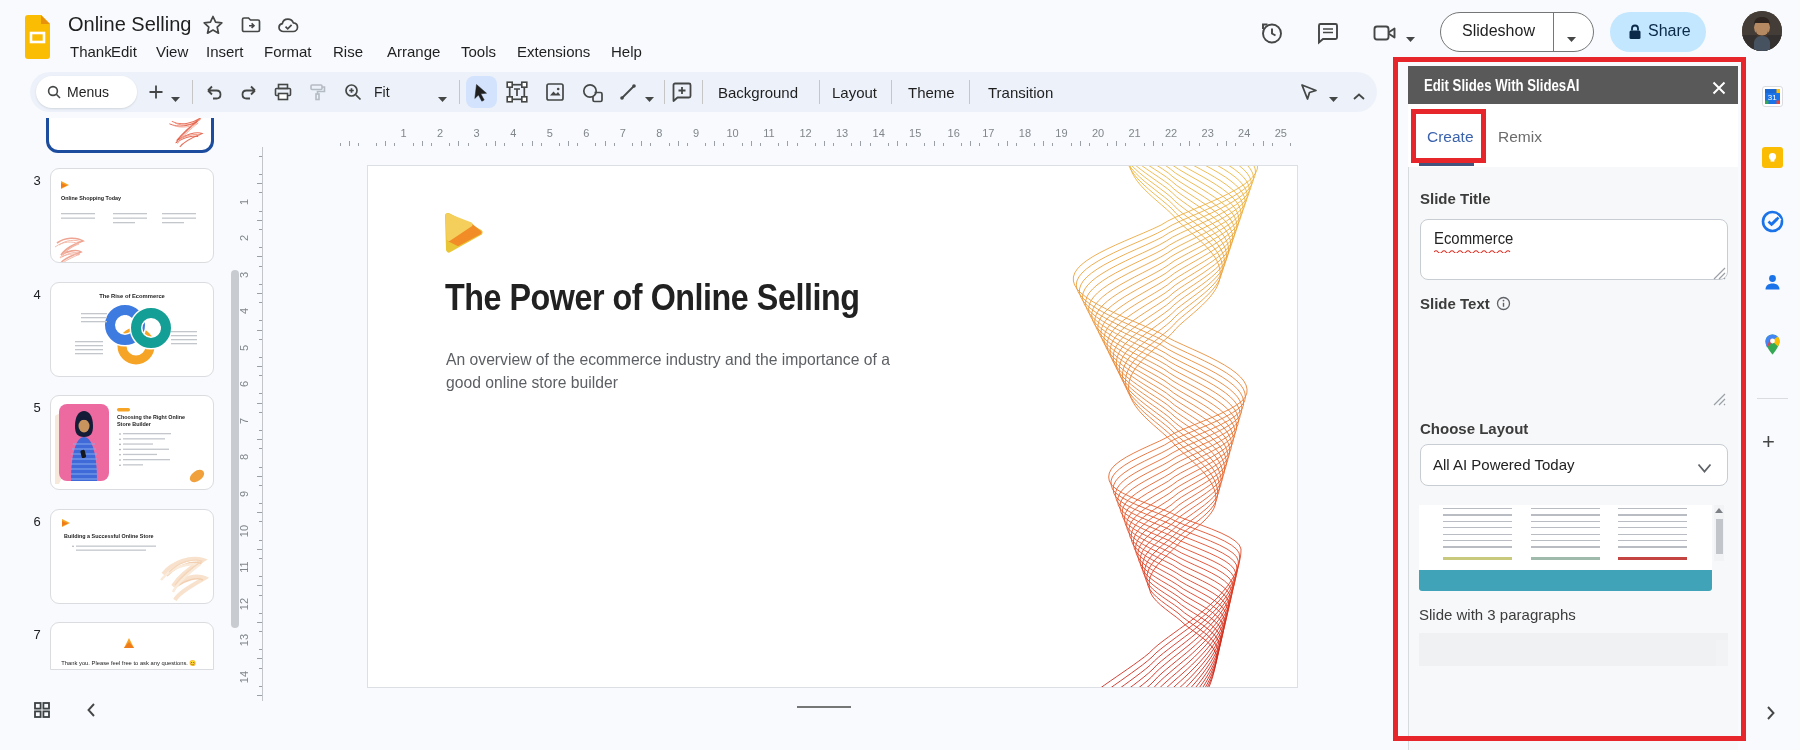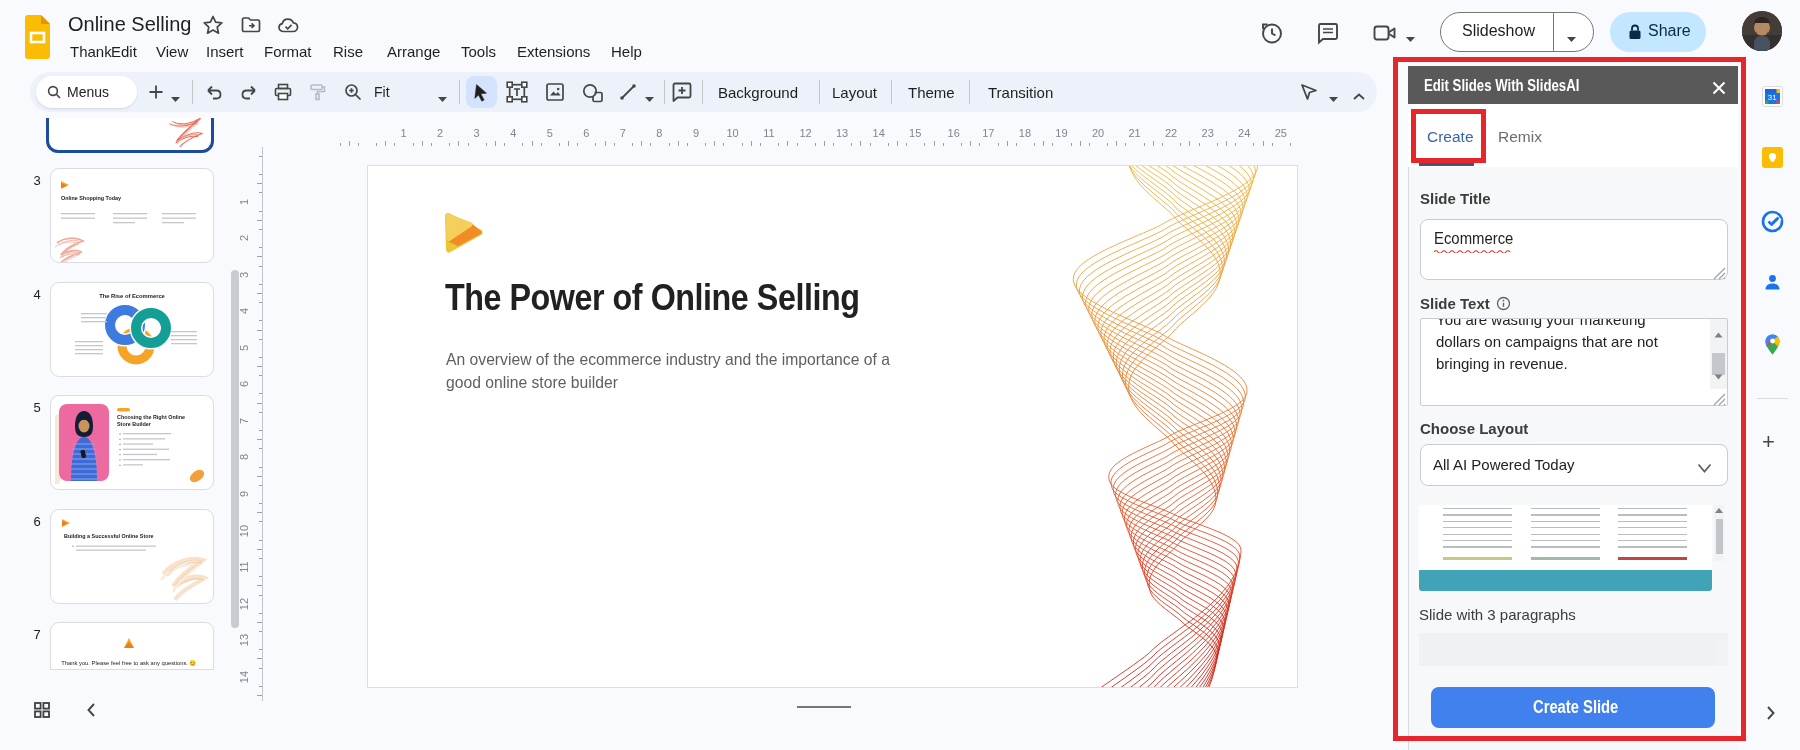--- a/index.html
+++ b/index.html
@@ -493,32 +493,20 @@
       </svg></div>
     <div style="position:absolute;left:1713px;top:266px;"><svg width="13" height="13" viewBox="0 0 13 13" fill="none" xmlns="http://www.w3.org/2000/svg">
         <path d="M12 1 L1 12 M12 6 L6 12 M12 11 L11 12" stroke="#9aa0a6" stroke-width="1.2"></path>
       </svg></div>
     <div style="position:absolute;left:1420px;top:295px;font-size:15px;font-weight:bold;color:#3c3c3c;">Slide Text</div>
     <div style="position:absolute;left:1496px;top:296px;line-height:0;"><svg width="15" height="15" viewBox="0 0 15 15" fill="none" xmlns="http://www.w3.org/2000/svg">
         <circle cx="7.5" cy="7.5" r="6" stroke="#5f6368" stroke-width="1.3" fill="none"></circle>
         <path d="M7.5 6.8 L7.5 10.8" stroke="#5f6368" stroke-width="1.4"></path>
         <circle cx="7.5" cy="4.6" r="0.9" fill="#5f6368"></circle>
       </svg></div>
-    <div style="position:absolute;left:1420px;top:318px;width:308px;height:88px;background:#fff;border:1px solid #c8cdd3;border-radius:2px;overflow:hidden;">
-      <div style="position:absolute;left:15px;top:-10px;font-size:15px;color:#222;line-height:22px;width:248px;">You are wasting your marketing dollars on campaigns that are not bringing in revenue.</div>
-      <div style="position:absolute;right:0;top:0;width:17px;height:70px;background:#f1f3f4;">
-        <div style="position:absolute;left:4px;top:5px;"><svg width="9" height="6" viewBox="0 0 9 6" fill="none" xmlns="http://www.w3.org/2000/svg">
-            <path d="M0.5 5.5 L4.5 0.5 L8.5 5.5 Z" fill="#7d8085"></path>
-          </svg></div>
-        <div style="position:absolute;left:2px;top:34px;width:13px;height:22px;background:#c4c7cb;"></div>
-        <div style="position:absolute;left:4px;bottom:5px;"><svg width="9" height="6" viewBox="0 0 9 6" fill="none" xmlns="http://www.w3.org/2000/svg">
-            <path d="M0.5 0.5 L8.5 0.5 L4.5 5.5 Z" fill="#7d8085"></path>
-          </svg></div>
-      </div>
-    </div>
     <div style="position:absolute;left:1713px;top:392px;"><svg width="13" height="13" viewBox="0 0 13 13" fill="none" xmlns="http://www.w3.org/2000/svg">
         <path d="M12 1 L1 12 M12 6 L6 12 M12 11 L11 12" stroke="#9aa0a6" stroke-width="1.2"></path>
       </svg></div>
     <div style="position:absolute;left:1420px;top:420px;font-size:15px;font-weight:bold;color:#3c3c3c;">Choose Layout</div>
     <div style="position:absolute;left:1420px;top:444px;width:308px;height:42px;background:#fff;border:1px solid #c8cdd3;border-radius:8px;"></div>
     <div style="position:absolute;left:1433px;top:456px;font-size:15px;color:#222;">All AI Powered Today</div>
     <div style="position:absolute;left:1697px;top:460px;"><svg width="15" height="11" viewBox="0 0 15 11" fill="none" xmlns="http://www.w3.org/2000/svg">
         <path d="M1.5 1.5 L7.5 8.5 L13.5 1.5" stroke="#5f6368" stroke-width="1.8" fill="none"></path>
       </svg></div>
     <div style="position:absolute;left:1419px;top:505px;width:293px;height:86px;background:#fff;overflow:hidden;">
@@ -536,23 +524,20 @@
       </div>
       <div style="position:absolute;left:0;top:65px;width:293px;height:21px;background:#41a3b8;border-radius:0 0 3px 3px;"></div>
     </div>
     <div style="position:absolute;left:1714px;top:505px;width:10px;height:56px;background:#f1f3f4;">
       <div style="position:absolute;left:1.5px;top:14px;width:7px;height:35px;background:#c2c6ca;"></div>
       <div style="position:absolute;left:1px;top:3px;width:0;height:0;border-left:4px solid transparent;border-right:4px solid transparent;border-bottom:5px solid #7d8085;"></div>
     </div>
     <div style="position:absolute;left:1419px;top:606px;font-size:15px;color:#3c3c3c;">Slide with 3 paragraphs</div>
     <div style="position:absolute;left:1419px;top:633px;width:309px;height:33px;background:#f0f1f2;"></div>
     <div style="position:absolute;left:1716px;top:640px;width:12px;height:26px;background:#f1f3f4;"></div>
-    <div style="position:absolute;left:1431px;top:687px;width:284px;height:41px;background:#4081ee;border-radius:8px;">
-      <div style="position:absolute;left:102px;top:10px;font-size:18px;font-weight:bold;color:#fff;transform:scaleX(0.82);transform-origin:0 0;white-space:nowrap;">Create Slide</div>
-    </div>
     <div style="position:absolute;left:1752px;top:66px;width:48px;height:684px;background:#f8fafd;"></div>
     <div style="position:absolute;left:1761px;top:85px;"><svg width="23" height="23" viewBox="0 0 23 23" fill="none" xmlns="http://www.w3.org/2000/svg">
         <rect x="1.5" y="1.5" width="20" height="20" rx="2.5" fill="#fff" stroke="#dadce0"></rect>
         <rect x="4" y="4" width="15" height="15" fill="#1a73e8"></rect>
         <rect x="4" y="4" width="15" height="4" fill="#1967d2"></rect>
         <rect x="15.5" y="15.5" width="3.5" height="3.5" fill="#ea4335"></rect>
         <rect x="4" y="15.5" width="3.5" height="3.5" fill="#34a853"></rect>
         <rect x="15.5" y="4" width="3.5" height="4" fill="#fbbc04"></rect>
         <text x="11.3" y="14.5" font-size="8" fill="#fff" text-anchor="middle" font-family="Liberation Sans">31</text>
       </svg></div>

